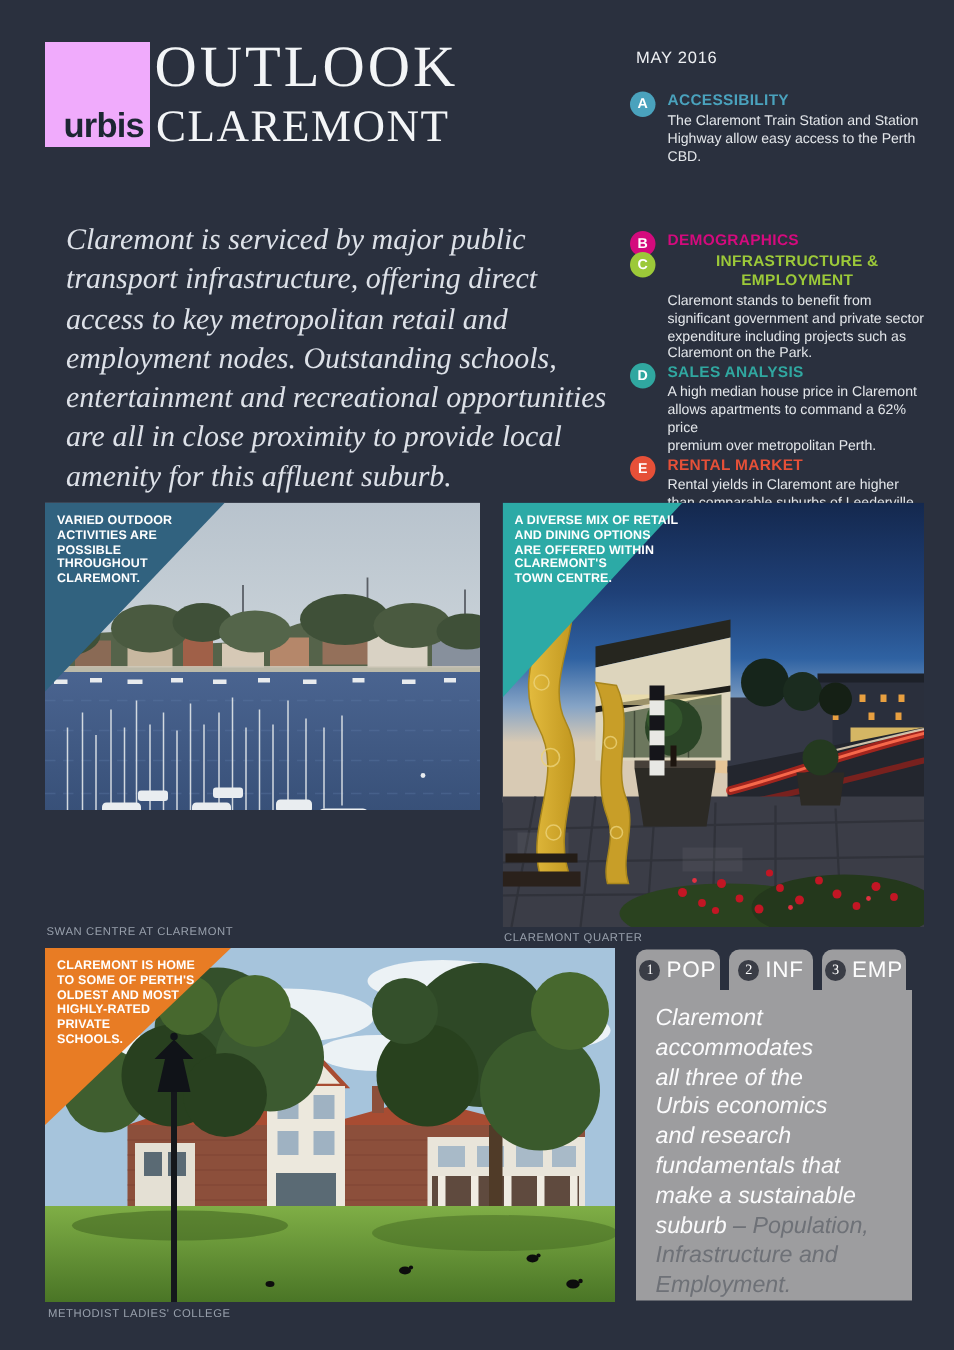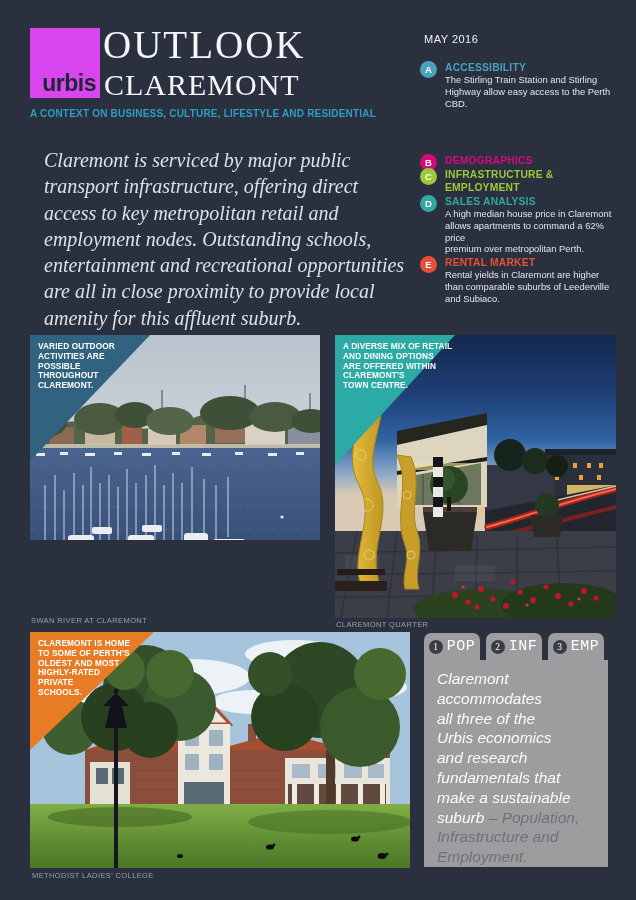--- a/index.html
+++ b/index.html
@@ -47,66 +47,69 @@
   #cap2{left:336px;top:620px;}
   #cap3{left:32px;top:871px;}
 
   
   .tabs{position:absolute;left:424px;top:633px;width:186px;height:27px;display:flex;gap:6px;}
   .tab{flex:0 0 56px;height:27px;border-radius:7px 7px 0 0;display:flex;
        align-items:center;justify-content:center;gap:4px;}
   .tab-num{width:14px;height:14px;border-radius:50%;background:#3a3d46;color:#fff;
            font-family:"Liberation Serif","DejaVu Serif",serif;font-size:9.5px;
            display:flex;align-items:center;justify-content:center;}
-  .tab-label{font-family:Liberation Mono, monospace;font-size:15px;
+  .tab-label{font-family:Liberation Sans, sans-serif;font-size:15px;
              color:#fdfdfd;letter-spacing:0.5px;}
   .panel{position:absolute;left:424px;top:660px;width:184px;height:207px;
          padding:9px 13px;box-sizing:border-box;}
   .panel p{margin:0;font-style:italic;font-size:15.5px;line-height:19.8px;color:#fbfbfc;}
   .panel .white{white-space:pre-line;}
   .panel .gray{color:#6e7177;white-space:pre-line;}
 </style>
 </head>
 <body>
 
 <div class="page" style="background-color: rgb(42, 48, 62);">
 
-  <div class="logo" style="background-color: #d946ef;">
+  <div class="logo" style="background-color: #f0abfc;">
     <span class="logo-text">urbis</span>
   </div>
   <h1 class="title">OUTLOOK</h1>
   <h2 class="subtitle">CLAREMONT</h2>
-  <div class="tagline" style="color: rgb(43, 159, 192);">A CONTEXT ON BUSINESS, CULTURE, LIFESTYLE AND RESIDENTIAL</div>
   <div class="date">MAY 2016</div>
 
   <p class="intro">Claremont is serviced by major public
 transport infrastructure, offering direct
 access to key metropolitan retail and
 employment nodes. Outstanding schools,
 entertainment and recreational opportunities
 are all in close proximity to provide local
 amenity for this affluent suburb.</p>
 
   <div class="highlights">
 
     <div class="hl">
       <span class="hl-badge" style="background-color: rgb(74, 162, 189);">A</span>
       <h3 style="color: rgb(74, 162, 189);">ACCESSIBILITY</h3>
-      <p>The Stirling Train Station and Stirling
+      <p>The Claremont Train Station and Station
 Highway allow easy access to the Perth CBD.</p>
     </div>
 
     <div class="hl">
       <span class="hl-badge" style="background-color: rgb(212, 10, 125);">B</span>
       <h3 style="color: rgb(212, 10, 125); margin-top: 44px;">DEMOGRAPHICS</h3>
     </div>
 
     <div class="hl">
       <span class="hl-badge" style="background-color: rgb(156, 201, 57);">C</span>
-      <h3 style="color: rgb(156, 201, 57);">INFRASTRUCTURE &amp; EMPLOYMENT</h3>
+      <h3 style="color: rgb(156, 201, 57); text-align: center;">INFRASTRUCTURE &amp; EMPLOYMENT</h3>
+      <p>Claremont stands to benefit from
+significant government and private sector
+expenditure including projects such as
+Claremont on the Park.</p>
     </div>
 
     <div class="hl">
       <span class="hl-badge" style="background-color: rgb(48, 167, 160);">D</span>
       <h3 style="color: rgb(48, 167, 160);">SALES ANALYSIS</h3>
       <p>A high median house price in Claremont
 allows apartments to command a 62% price
 premium over metropolitan Perth.</p>
     </div>
 
@@ -224,21 +227,21 @@
       </g>
     </svg>
     <svg class="tri" width="130" height="135" viewBox="0 0 130 135">
       <polygon points="0,0 120,0 0,126" fill="#31627f"></polygon>
     </svg>
     <div class="overlay-text">VARIED OUTDOOR
 ACTIVITIES ARE POSSIBLE
 THROUGHOUT
 CLAREMONT.</div>
   </div>
-  <div class="caption" id="cap1">SWAN RIVER AT CLAREMONT</div>
+  <div class="caption" id="cap1">SWAN CENTRE AT CLAREMONT</div>
 
   <div class="photo" id="photo2">
     <svg class="scene" width="281" height="283" viewBox="0 0 281 283">
       <defs>
         <linearGradient id="p2sky" x1="0" y1="0" x2="0" y2="1">
           <stop offset="0" stop-color="#14284e"></stop>
             <stop offset="0.3" stop-color="#1f4077"></stop>
           <stop offset="0.52" stop-color="#2f62a2"></stop>
             <stop offset="0.68" stop-color="#86a4c6"></stop>
           <stop offset="0.8" stop-color="#d8cab4"></stop>

